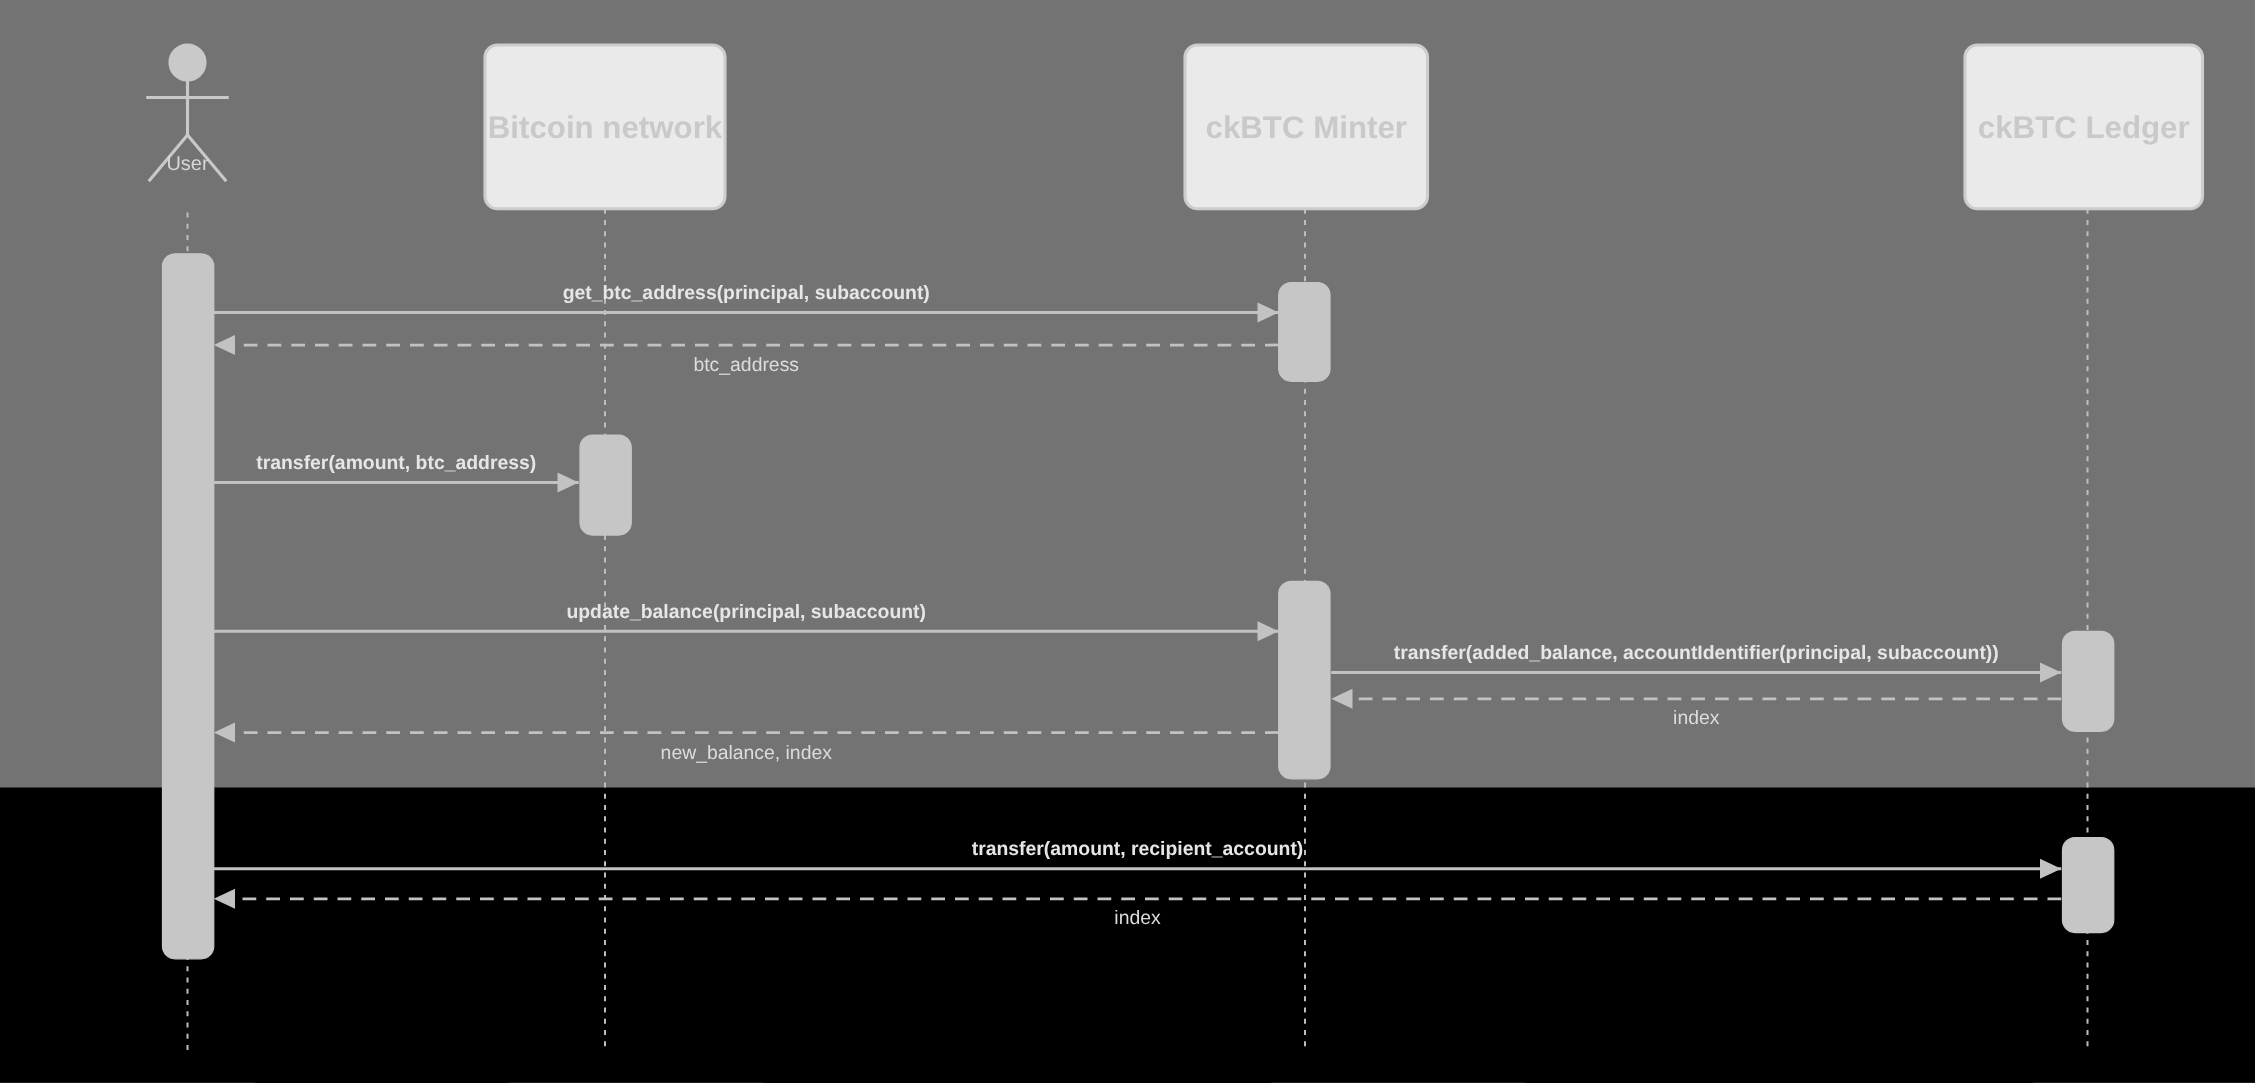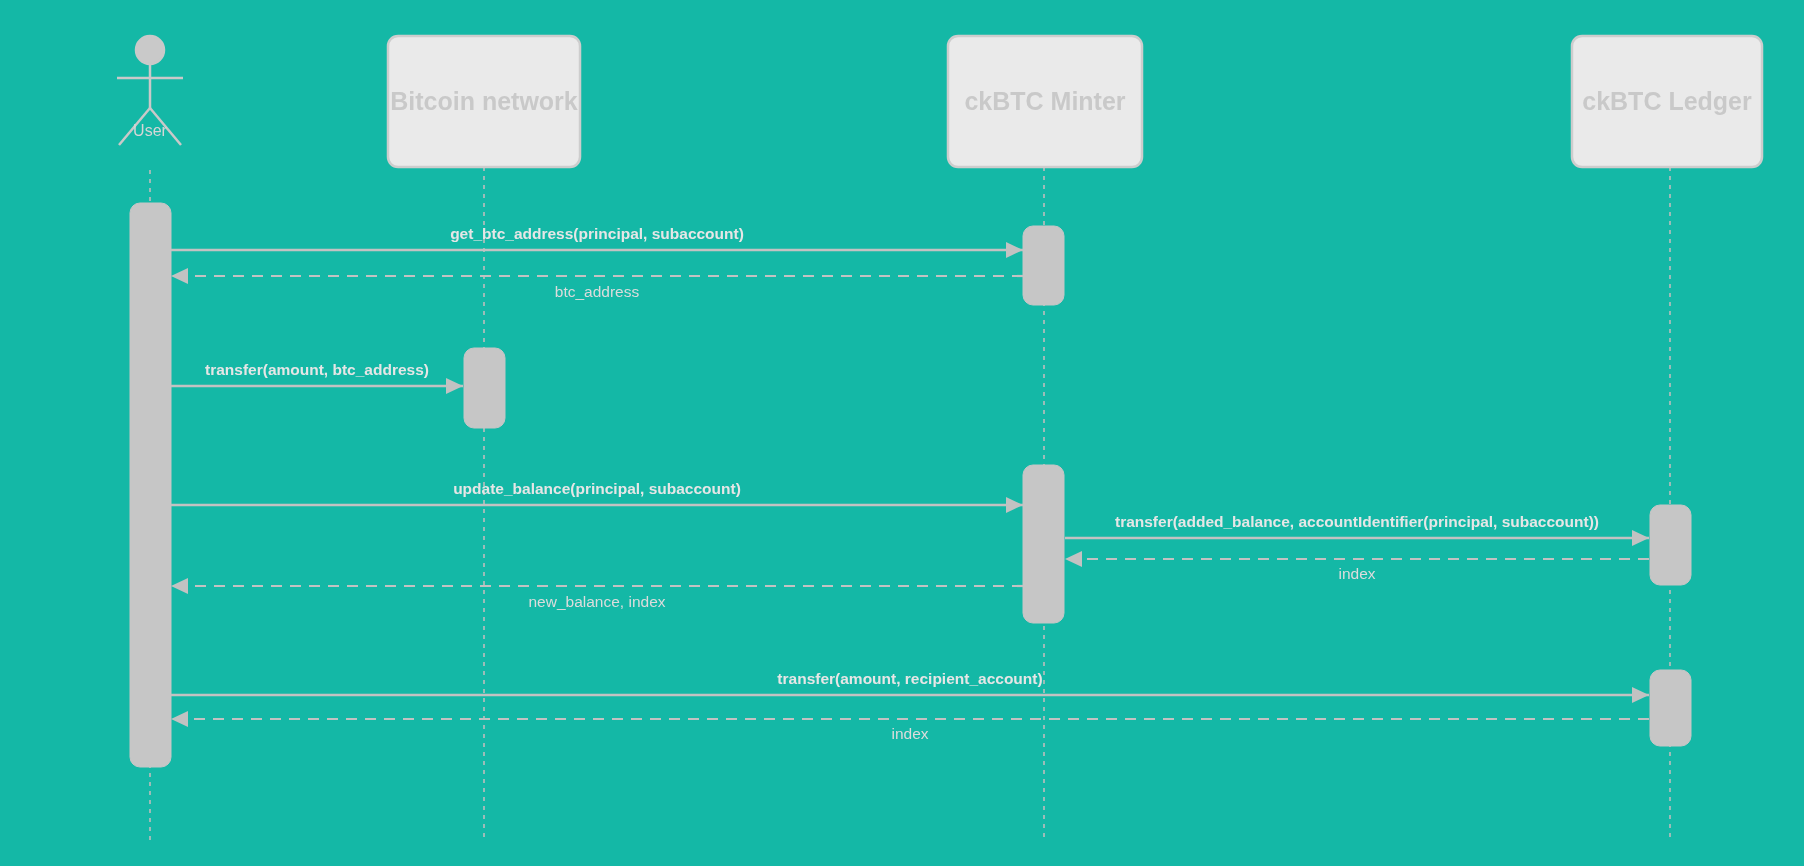--- a/index.html
+++ b/index.html
@@ -10,22 +10,22 @@
   }
   body {
     width: 1804px;
     height: 866px;
     overflow: hidden;
     font-family: "Liberation Sans", sans-serif;
   }
   #diagram-root {
     position: relative;
     width: 1804px;
-    height: 866px;
-    background: #14b8a6;
+    height: 630px;
+    background: #737373;
   }
   svg#seq-svg {
     position: absolute;
     top: 0;
     left: 0;
     width: 1804px;
     height: 866px;
     display: block;
   }
   .participant-box {

